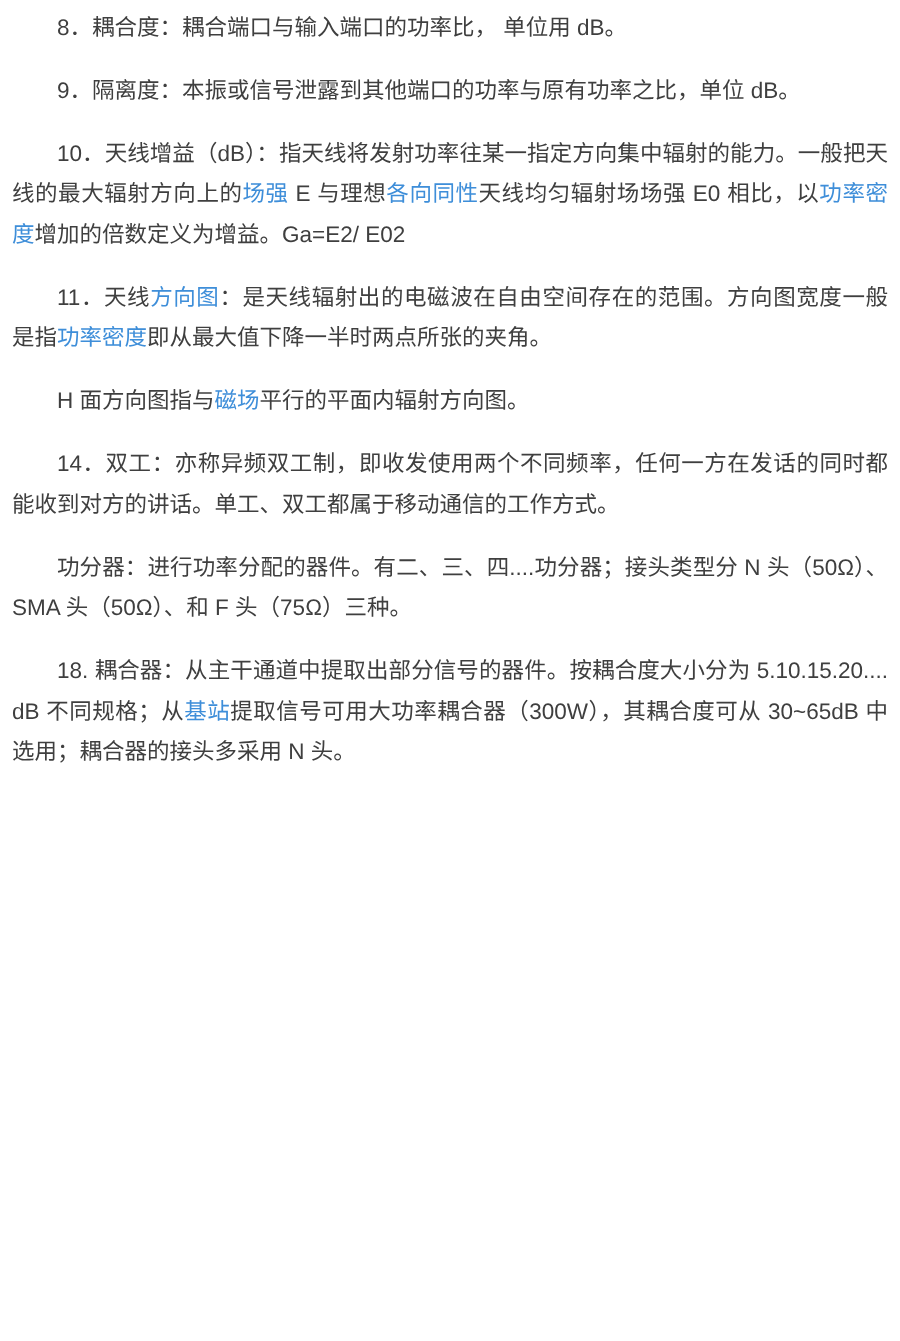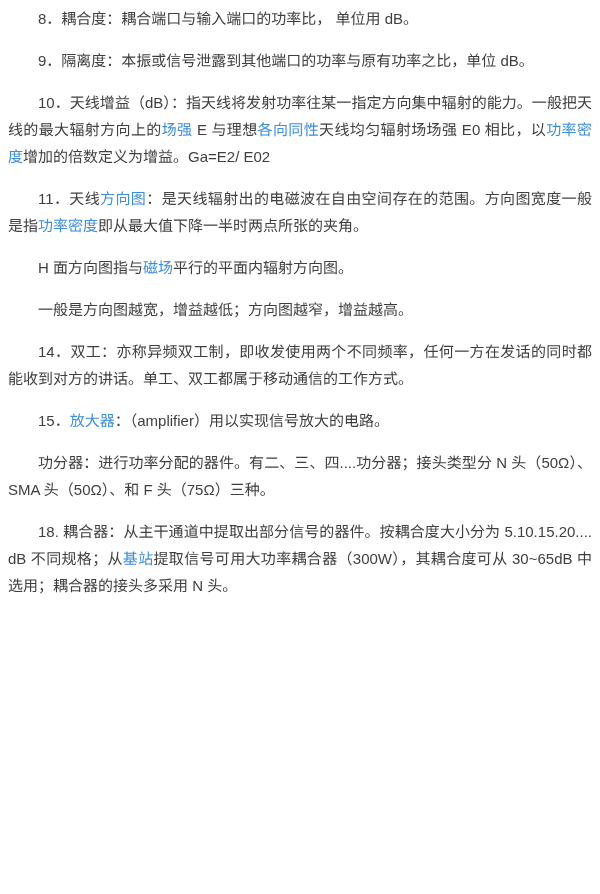--- a/index.html
+++ b/index.html
@@ -39,18 +39,16 @@
 </style>
 </head>
 <body style="background: rgb(255, 255, 255);">
 
 <main class="doc" id="doc-root">
     <p><span>8．耦合度：耦合端口与输入端口的功率比， 单位用 dB。</span></p>
     <p><span>9．隔离度：本振或信号泄露到其他端口的功率与原有功率之比，单位 dB。</span></p>
     <p><span>10．天线增益（dB）：指天线将发射功率往某一指定方向集中辐射的能力。一般把天线的最大辐射方向上的</span><a class="inline-link" href="#">场强</a><span> E 与理想</span><a class="inline-link" href="#">各向同性</a><span>天线均匀辐射场场强 E0 相比，以</span><a class="inline-link" href="#">功率密度</a><span>增加的倍数定义为增益。Ga=E2/ E02</span></p>
     <p><span>11．天线</span><a class="inline-link" href="#">方向图</a><span>：是天线辐射出的电磁波在自由空间存在的范围。方向图宽度一般是指</span><a class="inline-link" href="#">功率密度</a><span>即从最大值下降一半时两点所张的夹角。</span></p>
     <p><span>H 面方向图指与</span><a class="inline-link" href="#">磁场</a><span>平行的平面内辐射方向图。</span></p>
-    <p><span>一般是方向图越宽，增益越低；方向图越窄，增益越高。</span></p>
     <p><span>14．双工：亦称异频双工制，即收发使用两个不同频率，任何一方在发话的同时都能收到对方的讲话。单工、双工都属于移动通信的工作方式。</span></p>
-    <p><span>15．</span><a class="inline-link" href="#">放大器</a><span>：（amplifier）用以实现信号放大的电路。</span></p>
     <p><span>功分器：进行功率分配的器件。有二、三、四....功分器；接头类型分 N 头（50Ω）、SMA 头（50Ω）、和 F 头（75Ω）三种。</span></p>
     <p><span>18. 耦合器：从主干通道中提取出部分信号的器件。按耦合度大小分为 5.10.15.20.... dB 不同规格；从</span><a class="inline-link" href="#">基站</a><span>提取信号可用大功率耦合器（300W），其耦合度可从 30~65dB 中选用；耦合器的接头多采用 N 头。</span></p>
   </main>
 
 </body></html>

